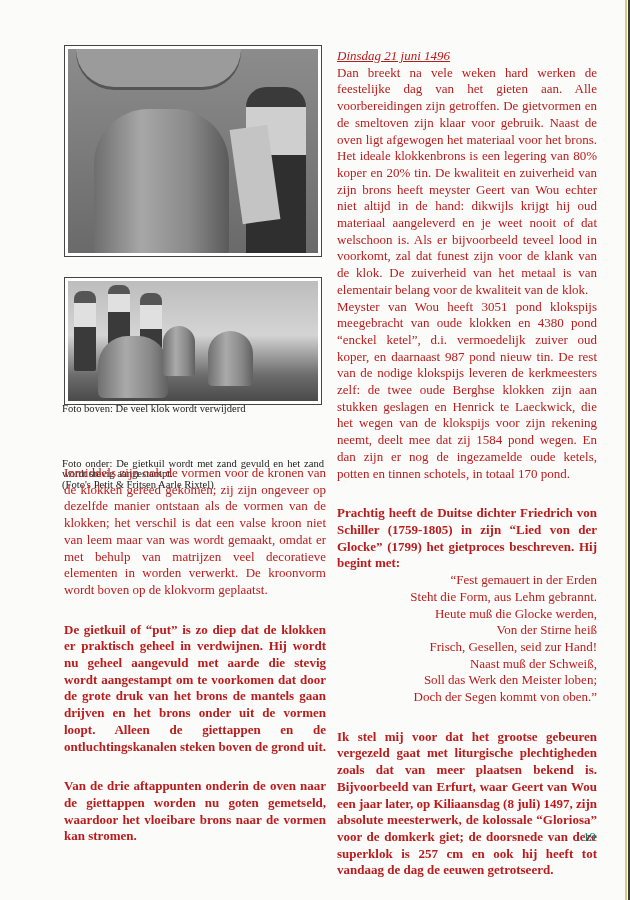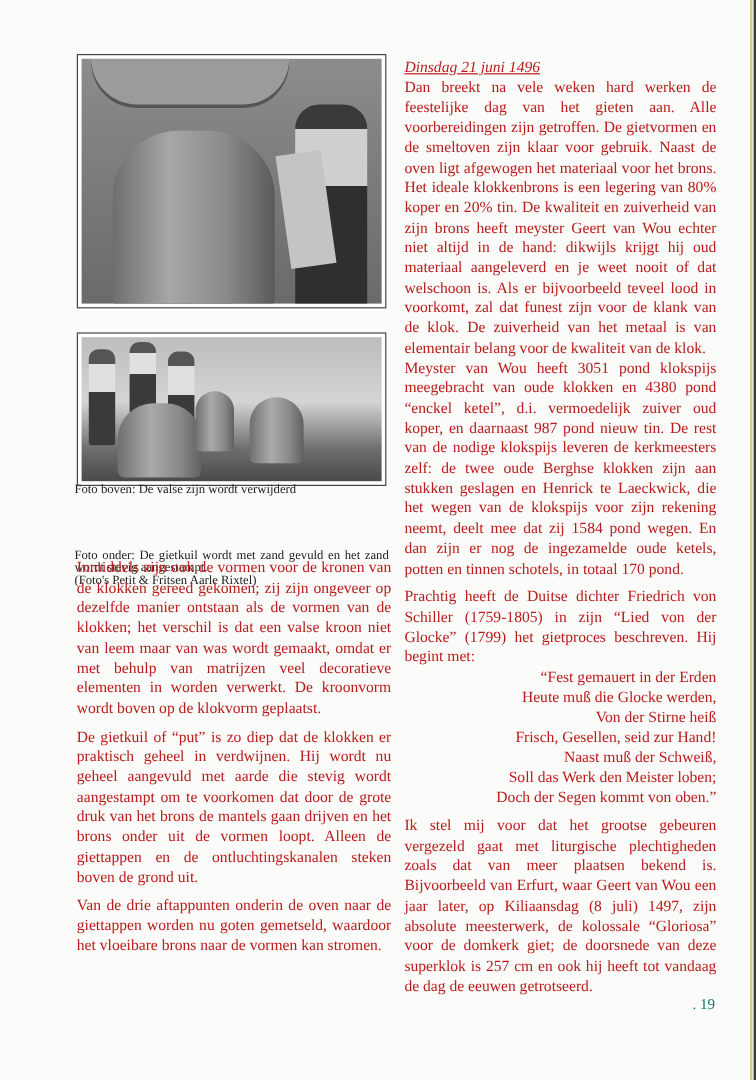--- a/index.html
+++ b/index.html
@@ -64,21 +64,21 @@
   }
   .caption {
     position: absolute; left: 62px; top: 404px; width: 262px;
     font-size: 10.6px; line-height: 10.5px; text-align: justify; color: #222;
   }
   .caption div { text-align-last: left; }
   .col {
     position: absolute; font-size: 13px; line-height: 16.7px; color: #b91c1c;
   }
   .col p { margin: 0; text-align: justify; }
-  .col p.gap { margin-top: 7px; }
+  .col p.gap { margin-top: 23px; font-weight: bold; }
   #left-col { left: 64px; top: 465px; width: 262px; }
   #right-col { left: 337px; top: 48px; width: 260px; }
   .date-head { font-style: italic; text-decoration: underline; }
   .poem { margin: 0 0 0 47px; text-align: right; }
   .poem div { white-space: nowrap; }
   .page-number {
     position: absolute; left: 577px; top: 830px; font-size: 12.6px; color: #0f766e;
   }
 </style>
 </head>
@@ -101,38 +101,39 @@
     <div class="b-person" style="left:6px;top:10px;width:22px;height:80px;"></div>
     <div class="b-person" style="left:40px;top:4px;width:22px;height:60px;"></div>
     <div class="b-person" style="left:72px;top:12px;width:22px;height:80px;"></div>
     <div class="b-bell" style="left:30px;top:55px;width:70px;height:62px;"></div>
     <div class="b-bell" style="left:95px;top:45px;width:32px;height:50px;"></div>
     <div class="b-bell" style="left:140px;top:50px;width:45px;height:55px;"></div>
   </div>
 </div>
 
 <div class="caption">
-  <div>Foto boven: De valse zijn wordt verwijderd</div>
+  <div>Foto boven: De veel klok wordt verwijderd</div>
   <div style="text-align:justify;margin-top:44px;">Foto onder: De gietkuil wordt met zand gevuld en het zand wordt stevig aangestampt.</div>
   <div>(Foto's Petit &amp; Fritsen Aarle Rixtel)</div>
 </div>
 
 <div id="left-col" class="col">
   <p>Inmiddels zijn ook de vormen voor de kronen van de klokken gereed gekomen; zij zijn ongeveer op dezelfde manier ontstaan als de vormen van de klokken; het verschil is dat een valse kroon niet van leem maar van was wordt gemaakt, omdat er met behulp van matrijzen veel decoratieve elementen in worden verwerkt. De kroonvorm wordt boven op de klokvorm geplaatst.</p>
   <p class="gap">De gietkuil of “put” is zo diep dat de klokken er praktisch geheel in verdwijnen. Hij wordt nu geheel aangevuld met aarde die stevig wordt aangestampt om te voorkomen dat door de grote druk van het brons de mantels gaan drijven en het brons onder uit de vormen loopt. Alleen de giettappen en de ontluchtingskanalen steken boven de grond uit.</p>
   <p class="gap">Van de drie aftappunten onderin de oven naar de giettappen worden nu goten gemetseld, waardoor het vloeibare brons naar de vormen kan stromen.</p>
 </div>
 
 <div id="right-col" class="col">
   <p class="date-head">Dinsdag 21 juni 1496</p>
   <p>Dan breekt na vele weken hard werken de feestelijke dag van het gieten aan. Alle voorbereidingen zijn getroffen. De gietvormen en de smeltoven zijn klaar voor gebruik. Naast de oven ligt afgewogen het materiaal voor het brons. Het ideale klokkenbrons is een legering van 80% koper en 20% tin. De kwaliteit en zuiverheid van zijn brons heeft meyster Geert van Wou echter niet altijd in de hand: dikwijls krijgt hij oud materiaal aangeleverd en je weet nooit of dat welschoon is. Als er bijvoorbeeld teveel lood in voorkomt, zal dat funest zijn voor de klank van de klok. De zuiverheid van het metaal is van elementair belang voor de kwaliteit van de klok.</p>
   <p>Meyster van Wou heeft 3051 pond klokspijs meegebracht van oude klokken en 4380 pond “enckel ketel”, d.i. vermoedelijk zuiver oud koper, en daarnaast 987 pond nieuw tin. De rest van de nodige klokspijs leveren de kerkmeesters zelf: de twee oude Berghse klokken zijn aan stukken geslagen en Henrick te Laeckwick, die het wegen van de klokspijs voor zijn rekening neemt, deelt mee dat zij 1584 pond wegen. En dan zijn er nog de ingezamelde oude ketels, potten en tinnen schotels, in totaal 170 pond.</p>
   <p class="gap">Prachtig heeft de Duitse dichter Friedrich von Schiller (1759-1805) in zijn “Lied von der Glocke” (1799) het gietproces beschreven. Hij begint met:</p>
   <div class="poem">
     <div>“Fest gemauert in der Erden</div>
+    <div>Steht die Form, aus Lehm gebrannt.</div>
     <div>Heute muß die Glocke werden,</div>
     <div>Von der Stirne heiß</div>
     <div>Frisch, Gesellen, seid zur Hand!</div>
     <div>Naast muß der Schweiß,</div>
     <div>Soll das Werk den Meister loben;</div>
     <div>Doch der Segen kommt von oben.”</div>
   </div>
   <p class="gap">Ik stel mij voor dat het grootse gebeuren vergezeld gaat met liturgische plechtigheden zoals dat van meer plaatsen bekend is. Bijvoorbeeld van Erfurt, waar Geert van Wou een jaar later, op Kiliaansdag (8 juli) 1497, zijn absolute meesterwerk, de kolossale “Gloriosa” voor de domkerk giet; de doorsnede van deze superklok is 257 cm en ook hij heeft tot vandaag de dag de eeuwen getrotseerd.</p>
 </div>
 

